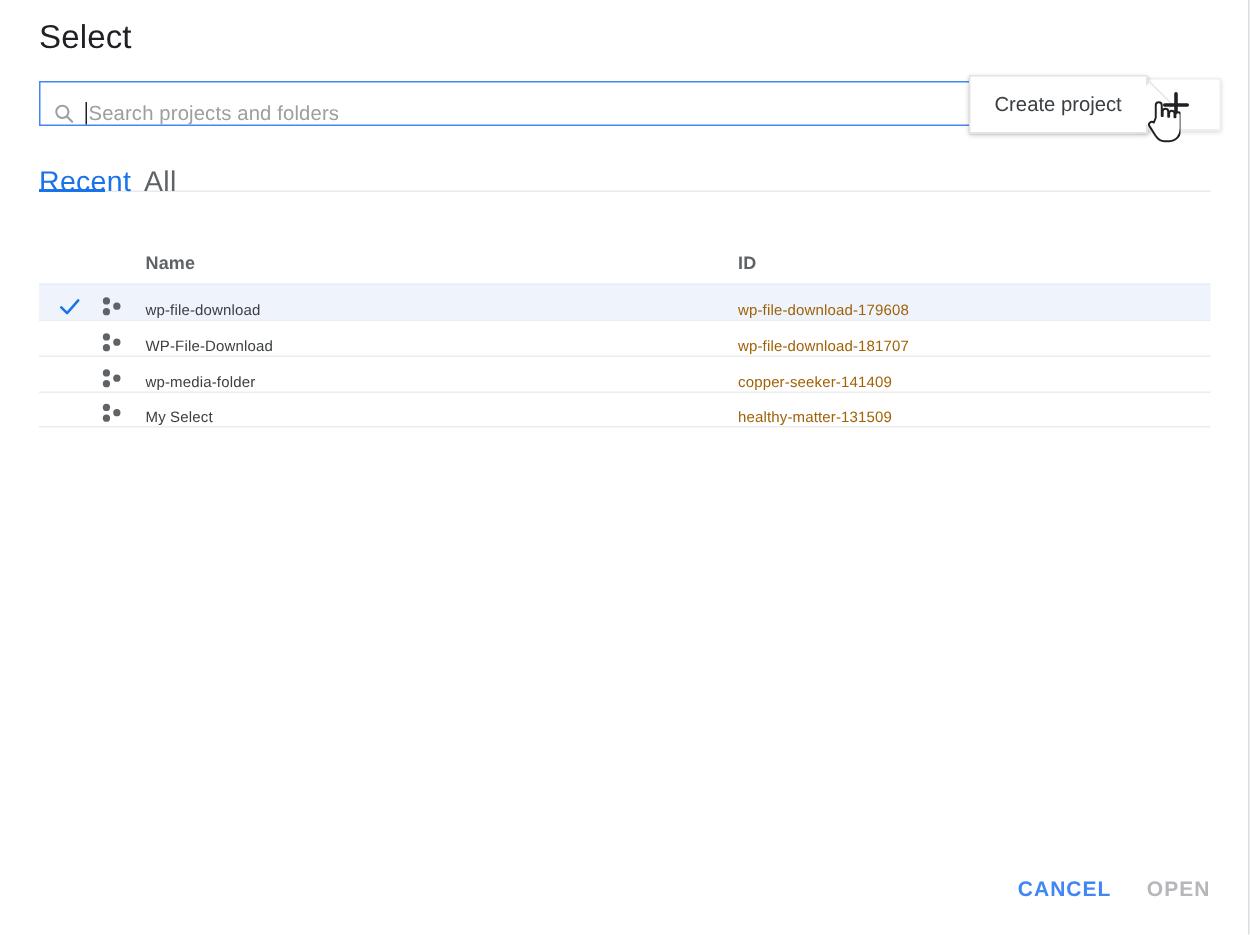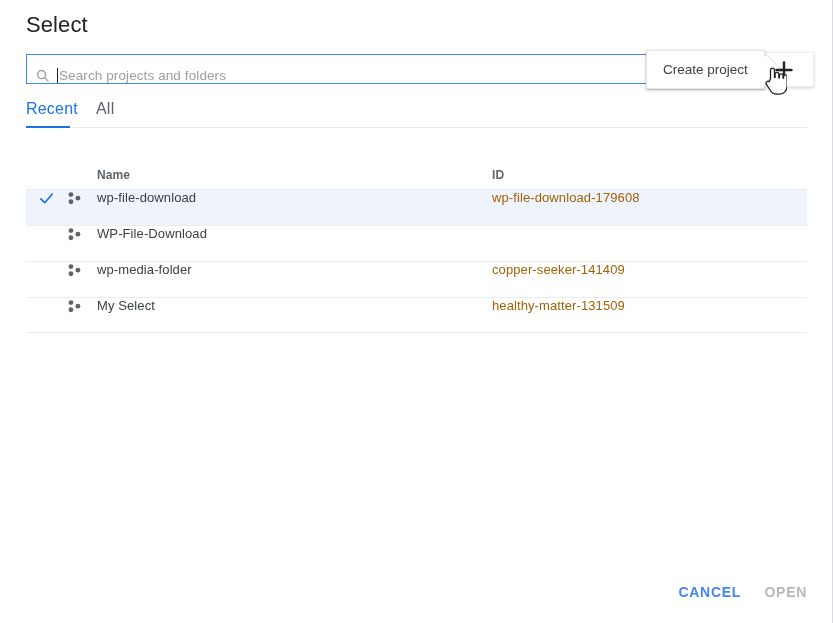--- a/index.html
+++ b/index.html
@@ -162,22 +162,22 @@
   
   .tabs {
     position: absolute;
     left: 26px;
     top: 100px;
     width: 781px;
     height: 30px;
   }
   .tab {
     position: absolute;
-    top: 0;
-    font-size: 16px;
+    top: 11px;
+    font-size: 19px;
     letter-spacing: 0.2px;
     padding-bottom: 9px;
     cursor: pointer;
   }
   .tab-recent { left: 0; color: #1a73e8; }
   .tab-all    { left: 70px; color: #5f6368; }
   .tab-underline {
     position: absolute;
     left: 0;
     top: 26px;
@@ -204,24 +204,24 @@
   .t-head {
     display: flex;
     align-items: center;
     height: 29px;
     font-size: 12px;
     color: #5f6368;
     font-weight: 700;
   }
   .t-row {
     display: flex;
-    align-items: flex-start;
-    height: 36px;
+    align-items: flex-end;
+    height: 24px;
     border-top: 1px solid #ececec;
-    font-size: 13px;
+    font-size: 10px;
     color: #3c4043;
     box-sizing: border-box;
     cursor: pointer;
   }
   .t-row.last { border-bottom: 1px solid #ececec; }
   .t-row.selected {
     background: #eef3fc;
     border-top: 1px solid #e6ecf8;
   }
   .c-check {
@@ -352,20 +352,21 @@
     <div class="t-row">
       <div class="c-check"></div>
       <div class="c-icon">
         <svg class="proj-icon" viewBox="0 0 24 24" fill="currentColor">
           <circle cx="7" cy="6.5" r="3.4"></circle>
           <circle cx="7" cy="16.6" r="3.4"></circle>
           <circle cx="16.8" cy="11.5" r="3.4"></circle>
         </svg>
       </div>
       <div class="c-name">WP-File-Download</div>
+      <div class="c-id">wp-file-download-181707</div>
     </div>
 
     <div class="t-row">
       <div class="c-check"></div>
       <div class="c-icon">
         <svg class="proj-icon" viewBox="0 0 24 24" fill="currentColor">
           <circle cx="7" cy="6.5" r="3.4"></circle>
           <circle cx="7" cy="16.6" r="3.4"></circle>
           <circle cx="16.8" cy="11.5" r="3.4"></circle>
         </svg>

